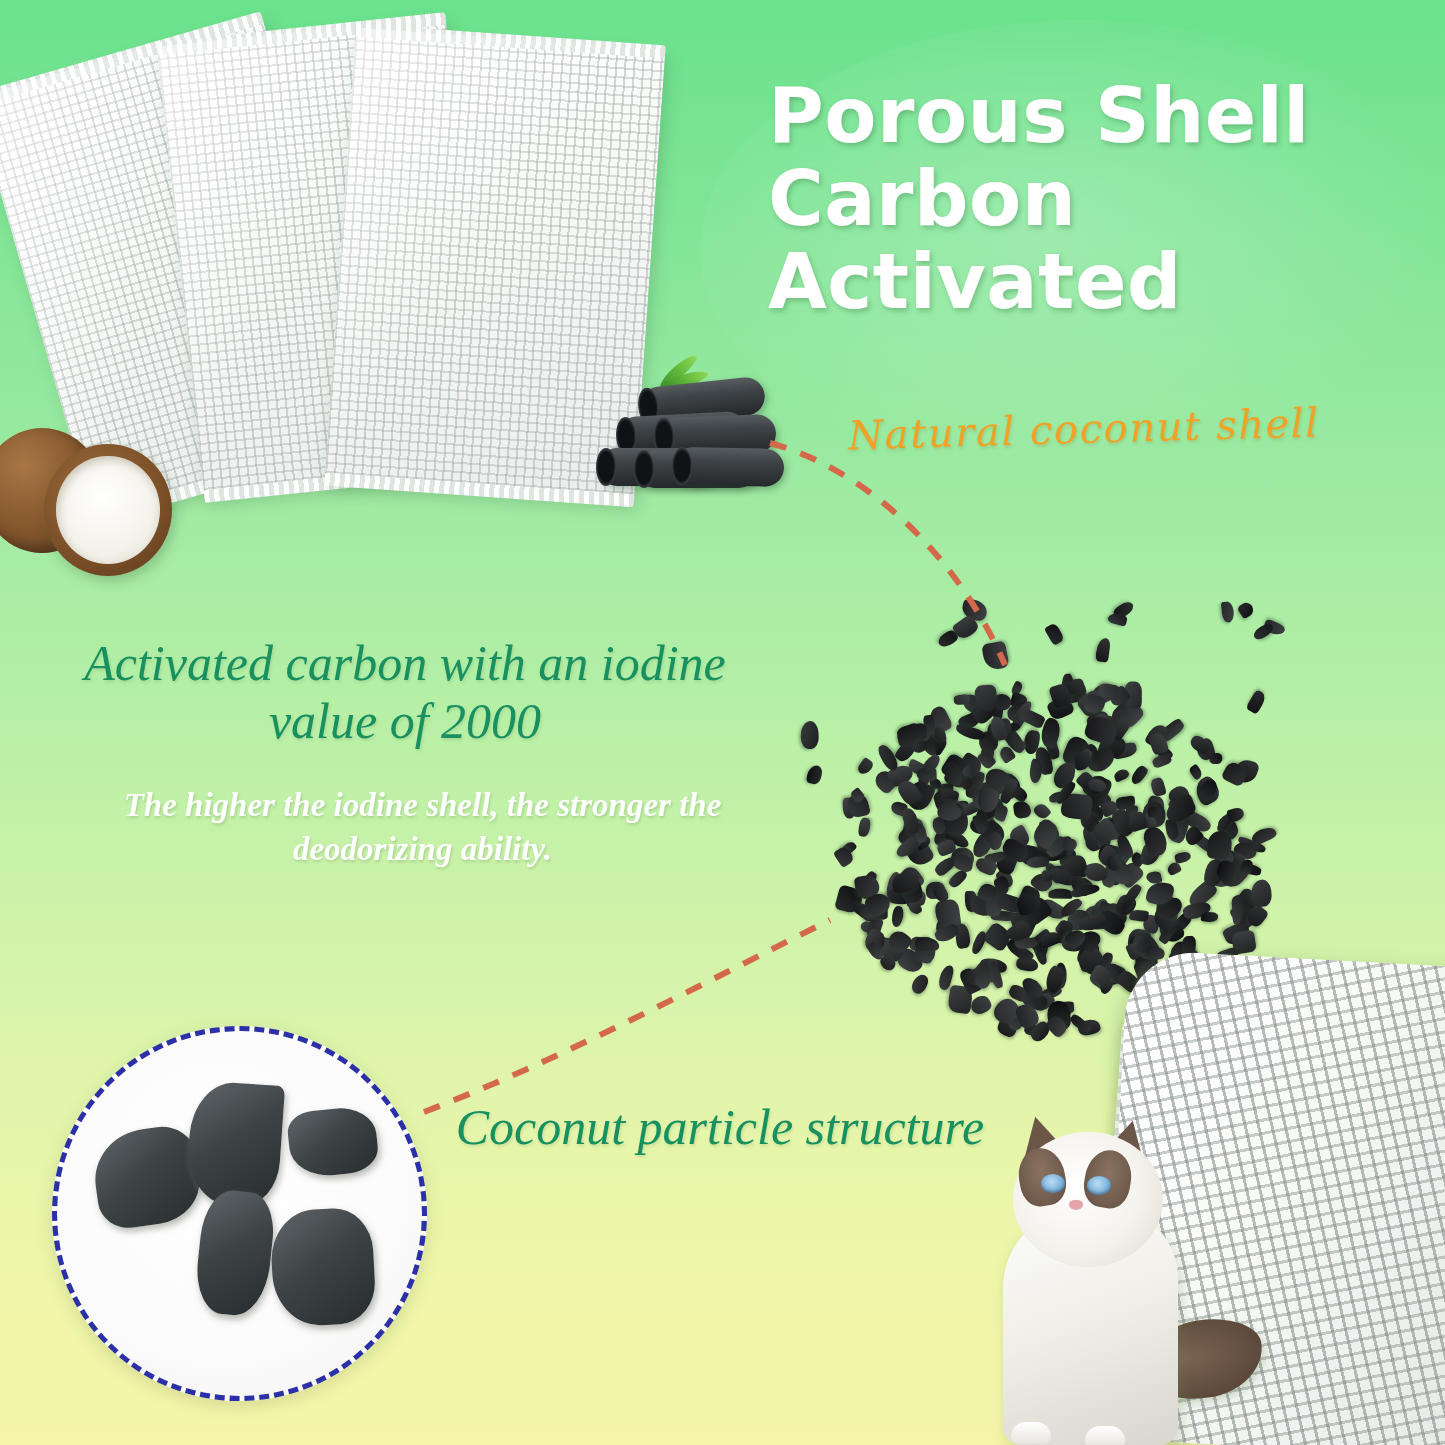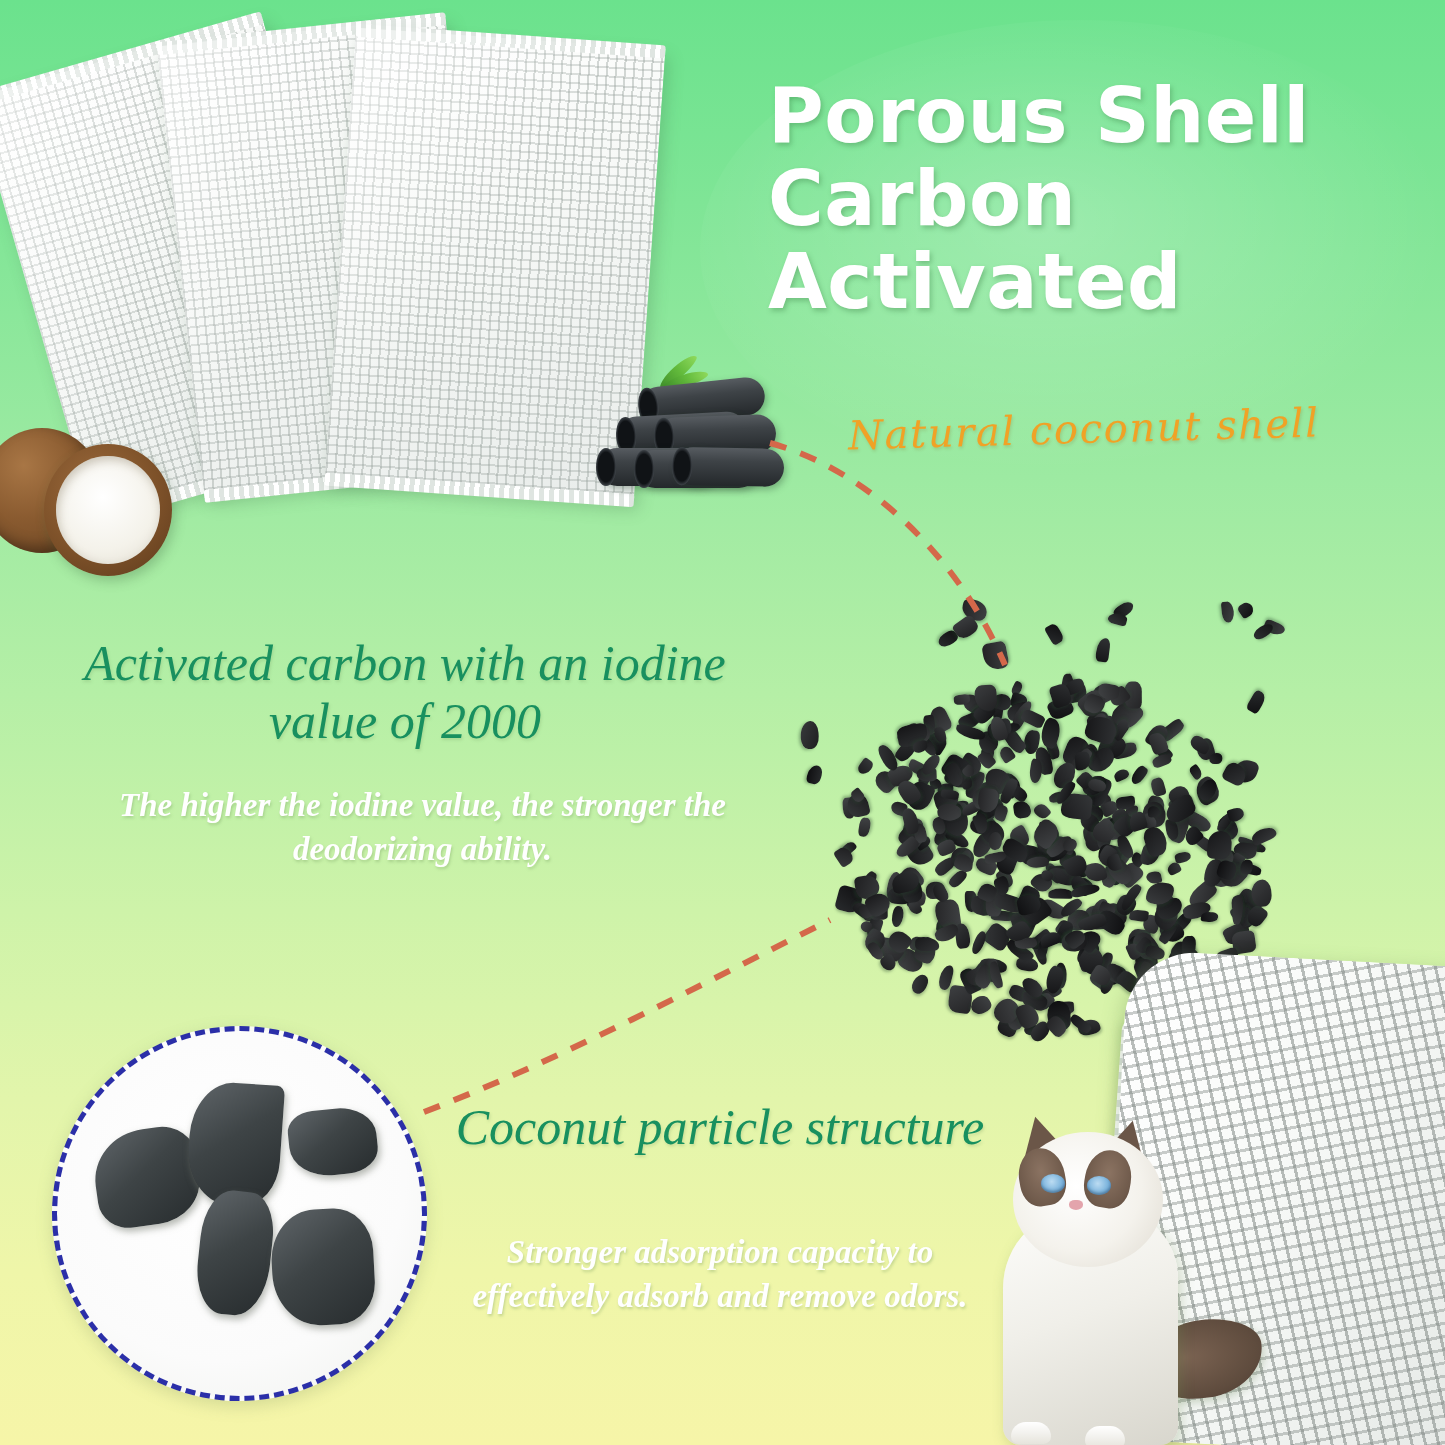--- a/index.html
+++ b/index.html
@@ -730,32 +730,31 @@
       <div class="granule" style="left: 97px; top: 272.1px; width: 26.6px; height: 20.2px; background: linear-gradient(227deg, rgb(47, 49, 51) 0%, rgb(21, 21, 23) 100%); border-radius: 64% 54% 55% 27%; transform: rotate(348deg);"></div>
       <div class="granule" style="left: 321.9px; top: 374.4px; width: 24.3px; height: 16.4px; background: linear-gradient(80deg, rgb(45, 47, 49) 0%, rgb(19, 19, 21) 100%); border-radius: 34% 48% 37% 24%; transform: rotate(40deg);"></div>
       <div class="granule" style="left: 335.4px; top: 370.4px; width: 27.5px; height: 10.9px; background: linear-gradient(229deg, rgb(65, 67, 69) 0%, rgb(39, 39, 41) 100%); border-radius: 40% 57% 22% 22%; transform: rotate(107deg);"></div>
       <div class="granule" style="left: 428.9px; top: 164px; width: 22px; height: 19.8px; background: linear-gradient(124deg, rgb(49, 51, 53) 0%, rgb(23, 23, 25) 100%); border-radius: 33% 26% 42% 63%; transform: rotate(207deg);"></div>
       <div class="granule" style="left: 338.4px; top: 306.4px; width: 11.4px; height: 19.4px; background: linear-gradient(26deg, rgb(52, 54, 56) 0%, rgb(26, 26, 28) 100%); border-radius: 20% 33% 22% 51%; transform: rotate(98deg);"></div>
       <div class="granule" style="left: 183px; top: 188.1px; width: 20.2px; height: 24.4px; background: linear-gradient(90deg, rgb(63, 65, 67) 0%, rgb(37, 37, 39) 100%); border-radius: 61% 53% 31% 37%; transform: rotate(187deg);"></div>
       <div class="granule" style="left: 192.2px; top: 121.1px; width: 23.6px; height: 14.6px; background: linear-gradient(78deg, rgb(64, 66, 68) 0%, rgb(38, 38, 40) 100%); border-radius: 60% 26% 43% 55%; transform: rotate(76deg);"></div>
     </div>
 
   <div class="head-green" id="head-iodine">Activated carbon with an iodine value of 2000</div>
-  <div class="cap-white" id="cap-iodine">The higher the iodine value, the stronger the deodorizing ability.</div>
+  <div class="cap-white" id="cap-iodine">The higher the iodine shell, the stronger the deodorizing ability.</div>
 
   <div id="circle-inset">
       <div class="chunk" style="left: 38px; top: 98px; width: 104px; height: 96px; border-radius: 52% 34% 44% 30%; transform: rotate(-8deg); background: linear-gradient(145deg, rgb(96, 102, 106) 0%, rgb(62, 68, 70) 45%, rgb(39, 44, 46) 100%);"></div>
       <div class="chunk" style="left: 132px; top: 52px; width: 92px; height: 122px; border-radius: 46% 8% 38% 46%; transform: rotate(4deg); background: linear-gradient(145deg, rgb(96, 102, 106) 0%, rgb(62, 68, 70) 45%, rgb(39, 44, 46) 100%);"></div>
       <div class="chunk" style="left: 232px; top: 78px; width: 88px; height: 66px; border-radius: 30% 44% 36% 48%; transform: rotate(-6deg); background: linear-gradient(145deg, rgb(96, 102, 106) 0%, rgb(62, 68, 70) 45%, rgb(39, 44, 46) 100%);"></div>
       <div class="chunk" style="left: 142px; top: 160px; width: 72px; height: 124px; border-radius: 40% 36% 44% 40%; transform: rotate(6deg); background: linear-gradient(145deg, rgb(96, 102, 106) 0%, rgb(62, 68, 70) 45%, rgb(39, 44, 46) 100%);"></div>
       <div class="chunk" style="left: 215px; top: 178px; width: 102px; height: 116px; border-radius: 44% 38% 36% 46%; transform: rotate(-3deg); background: linear-gradient(145deg, rgb(96, 102, 106) 0%, rgb(62, 68, 70) 45%, rgb(39, 44, 46) 100%);"></div>
     </div>
 
   <div class="head-green" id="head-porous">Coconut particle structure</div>
-  <div class="cap-white" id="cap-porous">Stronger adsorption capacity to effectively adsorb and remove odors.</div>
 
   <div id="bag-closeup-fold"></div>
   <div id="bag-closeup"></div>
 
   <div id="cat">
     <div class="cat-part" id="cat-tail"></div>
     <div class="cat-part" id="cat-body"></div>
     <div class="cat-part cat-paw" id="paw-l"></div>
     <div class="cat-part cat-paw" id="paw-r"></div>
     <div class="cat-part cat-ear" id="ear-l"></div>

